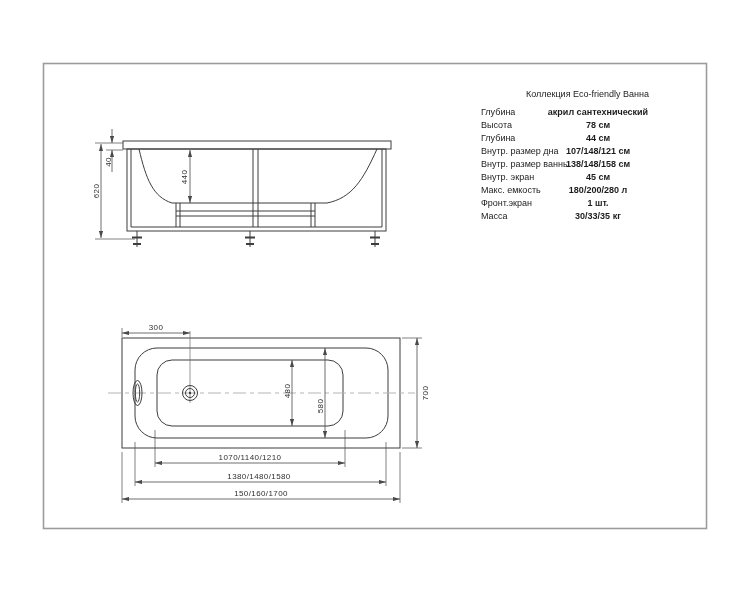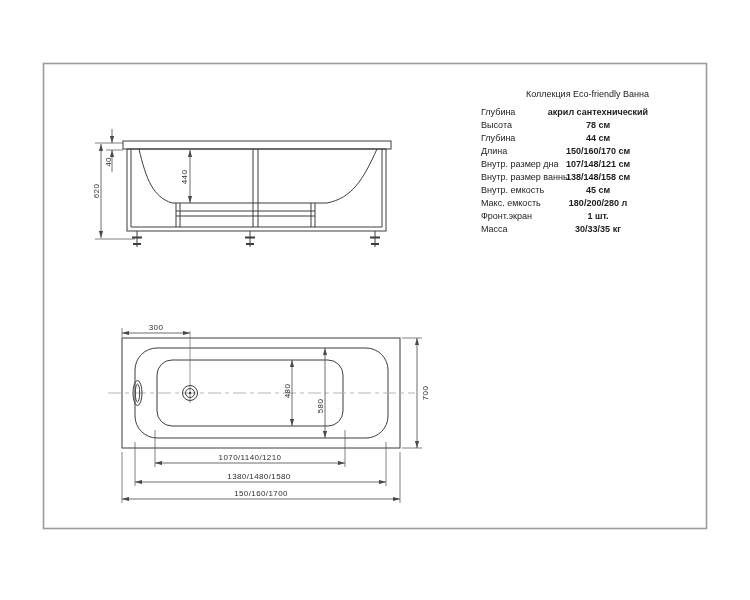--- a/index.html
+++ b/index.html
@@ -130,33 +130,29 @@
       </div>
         <div class="spec-row">
         <span class="spec-label">Высота</span>
         <span class="spec-value">78 см</span>
       </div>
         <div class="spec-row">
         <span class="spec-label">Глубина</span>
         <span class="spec-value">44 см</span>
       </div>
         <div class="spec-row">
-        <span class="spec-label">Длина</span>
-        <span class="spec-value">150/160/170 см</span>
-      </div>
-        <div class="spec-row">
         <span class="spec-label">Внутр. размер дна</span>
         <span class="spec-value">107/148/121 см</span>
       </div>
         <div class="spec-row">
         <span class="spec-label">Внутр. размер ванны</span>
         <span class="spec-value">138/148/158 см</span>
       </div>
         <div class="spec-row">
-        <span class="spec-label">Внутр. емкость</span>
+        <span class="spec-label">Внутр. экран</span>
         <span class="spec-value">45 см</span>
       </div>
         <div class="spec-row">
         <span class="spec-label">Макс. емкость</span>
         <span class="spec-value">180/200/280 л</span>
       </div>
         <div class="spec-row">
         <span class="spec-label">Фронт.экран</span>
         <span class="spec-value">1 шт.</span>
       </div>

